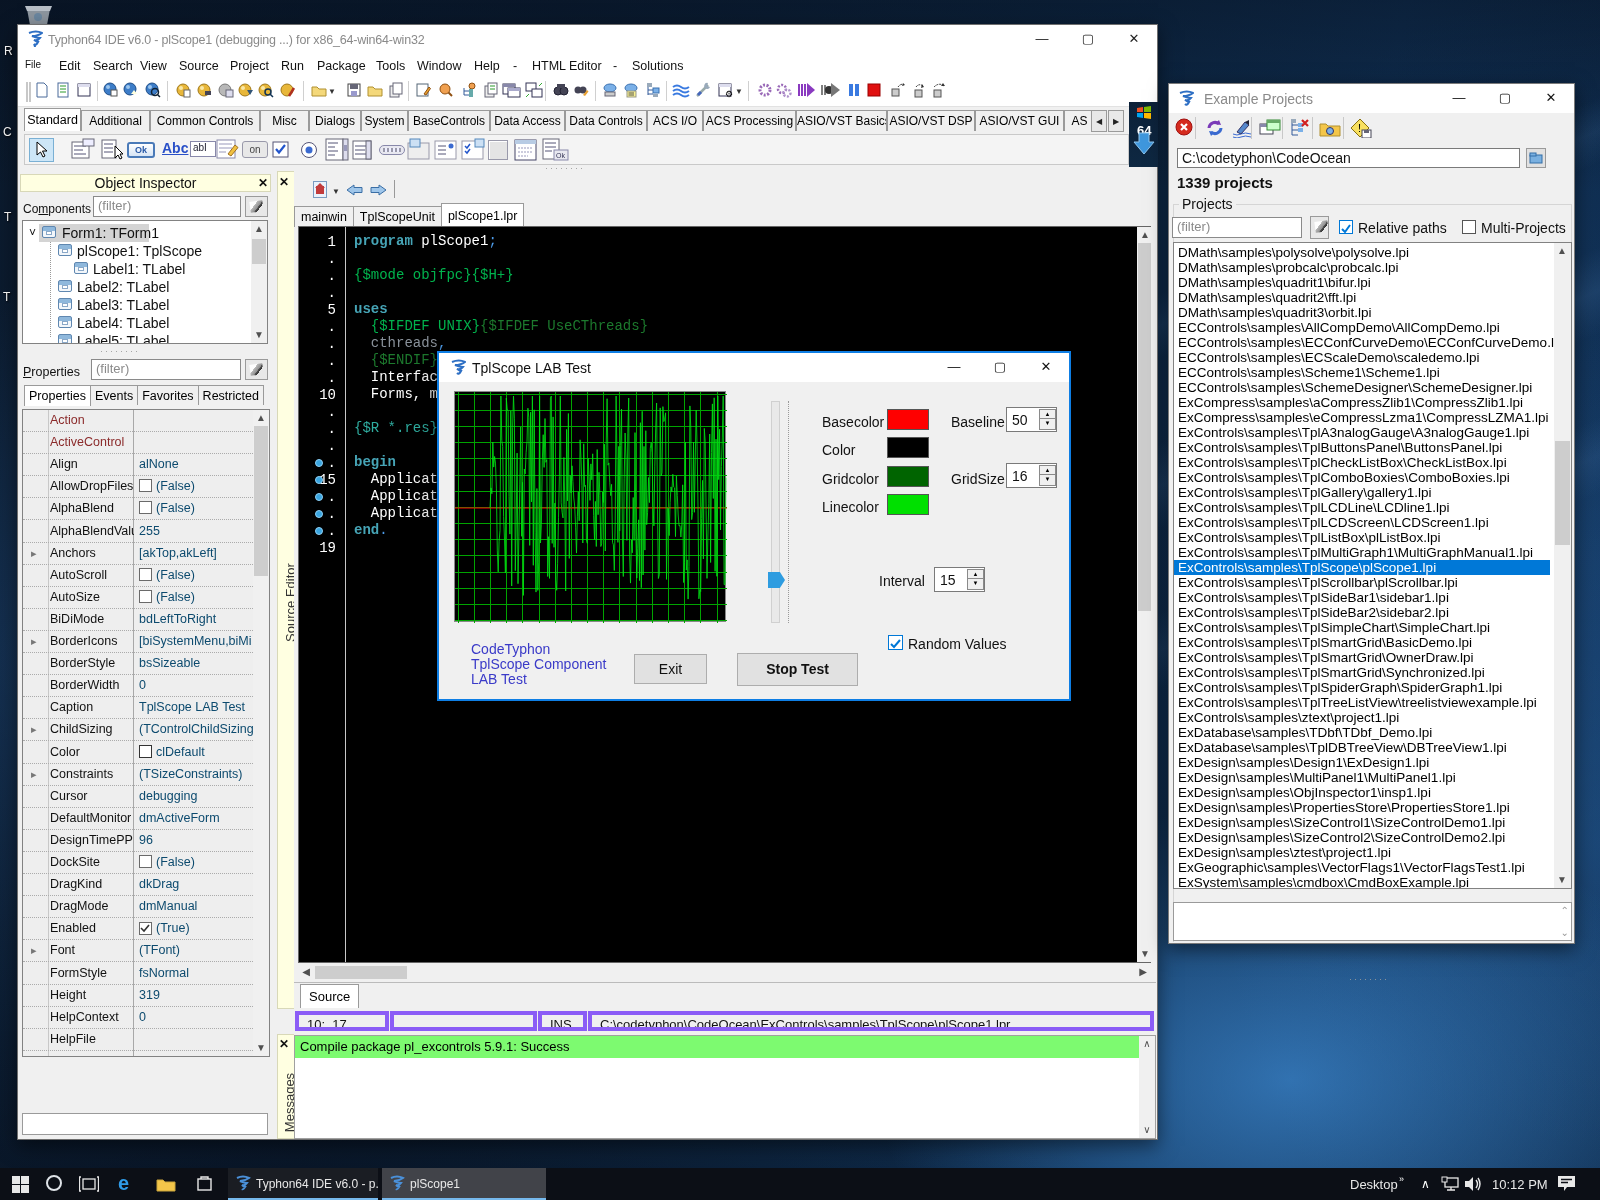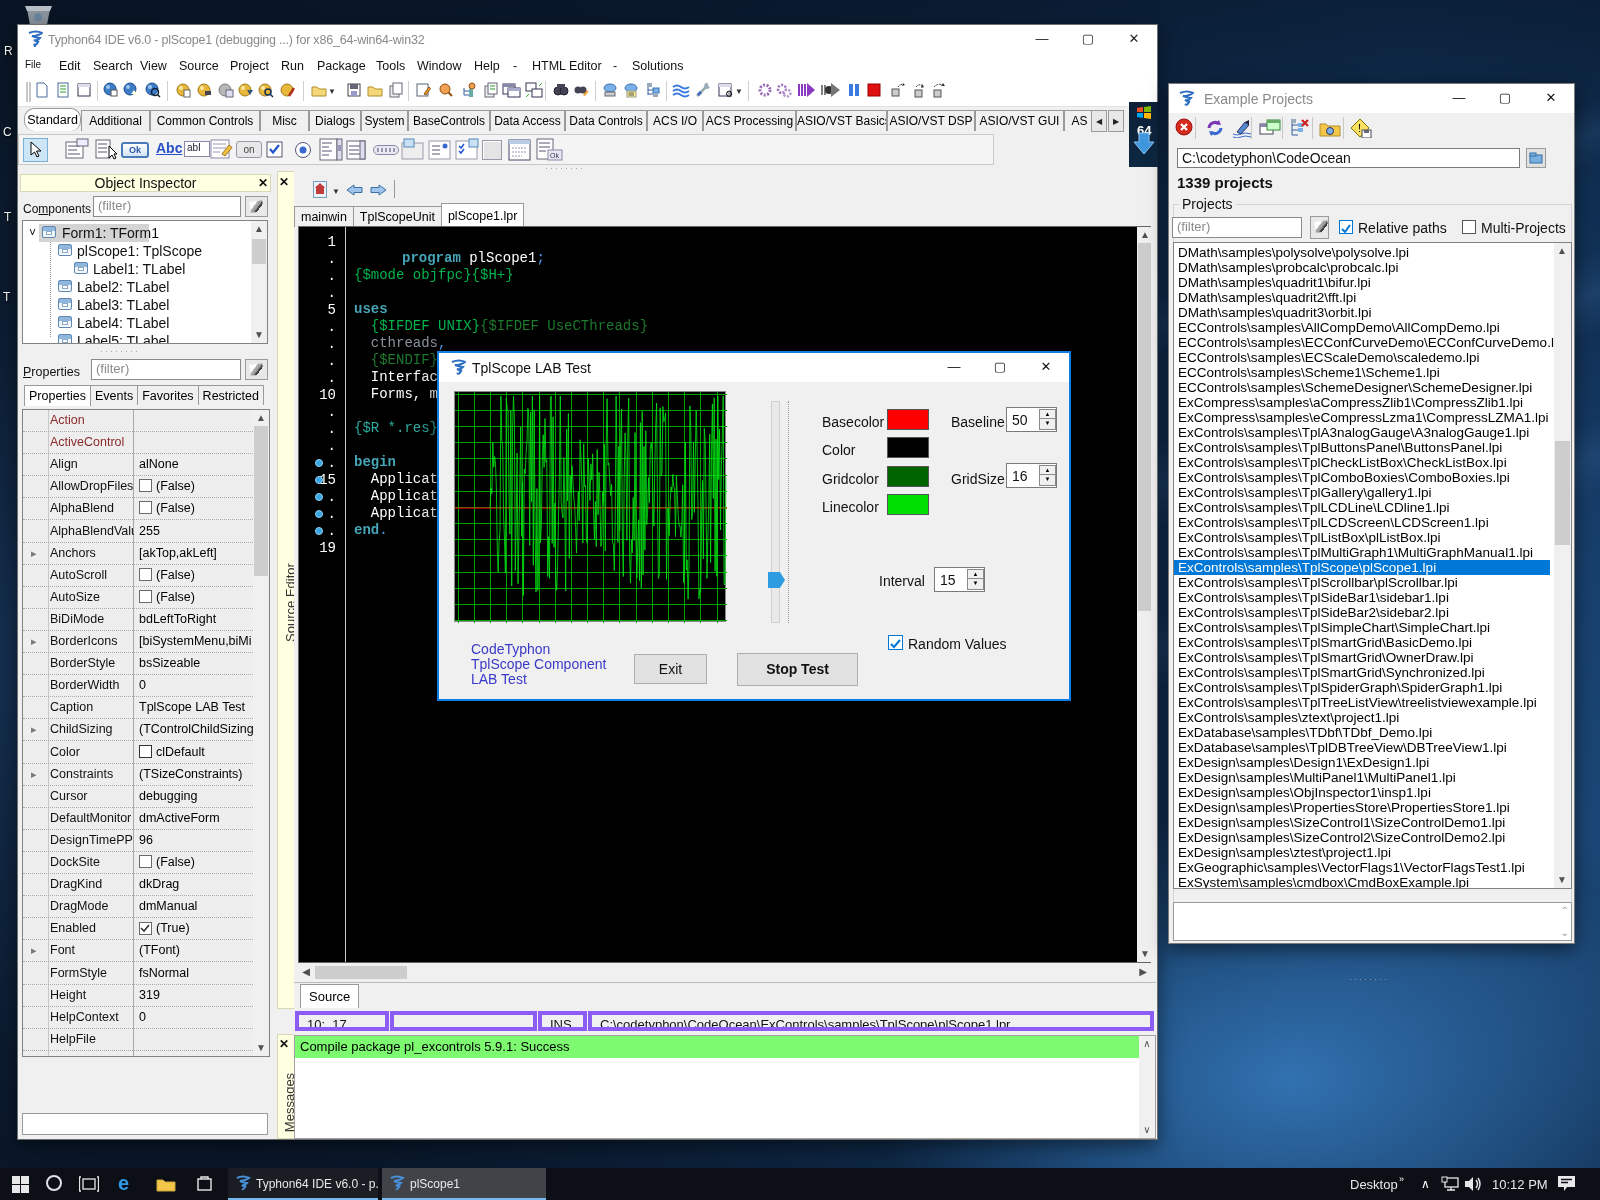--- a/index.html
+++ b/index.html
@@ -18,41 +18,41 @@
 #titlebar{position:absolute;left:0;top:0;width:100%;height:28px;background:#fff}
 #titlebar .txt{position:absolute;left:30px;top:8px;font-size:12.5px;letter-spacing:-0.2px;color:#8a8a8a;white-space:nowrap}
 .cb{position:absolute;top:0;width:46px;height:28px;color:#222;text-align:center;line-height:28px;font-size:13px}
 #menubar{position:absolute;left:0;top:28px;width:100%;height:25px;background:#fff}
 #menubar span{position:absolute;top:6px;font-size:12.5px;color:#111}
 #toolbar{position:absolute;left:0;top:53px;width:100%;height:29px;background:#fff;border-bottom:1px solid #e2e2e2}
 #palette{position:absolute;left:0;top:82px;width:1111px;height:60px;background:#f0f0f0}
 #palette .tab{position:absolute;top:3px;height:21px;line-height:21px;border:1px solid #9a9a9a;border-bottom:none;background:#f0f0f0;font-size:12px;text-align:center;overflow:hidden;white-space:nowrap}
 #palette .tab.act{background:#fff;top:1px;height:23px;line-height:23px;font-size:12.5px}
 .palbtn{position:absolute;top:3px;width:16px;height:22px;background:#e8e8e8;border:1px solid #9a9a9a;font-size:8px;text-align:center;line-height:22px;color:#222}
-#iconrow{position:absolute;left:0;top:27px;width:976px;height:31px;background:#f4f4f4;border:1px solid #c9c9c9}
+#iconrow{position:absolute;left:6px;top:27px;width:1105px;height:31px;background:#f4f4f4;border:1px solid #c9c9c9}
 #darkcorner{position:absolute;left:1111px;top:77px;width:29px;height:65px;background:linear-gradient(180deg,#0c2038,#0e2842)}
 
 #oi{position:absolute;left:2px;top:145px;width:251px;height:969px;background:#f0f0f0}
 .ytitle{background:#ffffe1;border:1px solid #d8d8b8;font-size:14px;color:#111;text-align:center}
 .xbtn{position:absolute;font-size:12px;font-weight:bold;color:#111}
 .filterbox{position:absolute;background:#fff;border:1px solid #8a8a8a;font-size:13px;color:#8a8a8a;padding:1px 4px}
 .brushbtn{position:absolute;background:#e8e8e8;border:1px solid #9a9a9a;overflow:hidden}
 .brushbtn:after{content:"";position:absolute;left:4px;top:4px;width:13px;height:11px;background:linear-gradient(135deg,#fdfdfd 35%,#b9b9b9 36%,#8f8f8f 58%,#555 59%,#333 70%,#e8e8e8 71%);transform:rotate(-8deg)}
 #tree{position:absolute;left:2px;top:50px;width:246px;height:124px;background:#fff;border:1px solid #828282;font-size:14px;color:#111;overflow:hidden}
 .trow{position:absolute;left:0;width:100%;height:18px;line-height:18px;white-space:nowrap}
 .ticon{position:absolute;width:14px;height:12px;border:1px solid #5f87b0;background:linear-gradient(180deg,#8fb8dc 0 4px,#f2f6fa 4px);border-radius:2px}
 .ticon:after{content:"";position:absolute;left:3px;top:4px;right:3px;bottom:2px;border:1px solid #8aa8c8;background:#fff}
 #proptabs{position:absolute;font-size:12.5px;height:21px;width:248px;white-space:nowrap}
 #proptabs .tab{display:inline-block;height:20px;line-height:20px;padding:0 4px;border:1px solid #9a9a9a;border-bottom:none;background:#f0f0f0;margin-right:-1px}
 #proptabs .tab.act{background:#fff;height:21px}
 #grid{position:absolute;left:2px;top:239px;width:248px;height:648px;background:#eeeeee;border:1px solid #828282;overflow:hidden;font-size:12.5px}
 .prow{position:absolute;left:0;width:100%;height:22px;border-bottom:1px dotted #ababab}
 .prow .n{position:absolute;left:27px;top:3px;color:#111;white-space:nowrap;width:84px;overflow:hidden}
 .prow .n.red{color:#8b2a2a}
-.prow .v{position:absolute;left:116px;top:3px;color:#000000;white-space:nowrap;width:120px;overflow:hidden}
+.prow .v{position:absolute;left:116px;top:3px;color:#0c4a6e;white-space:nowrap;width:120px;overflow:hidden}
 .prow .exp{position:absolute;left:8px;top:4px;color:#777;font-size:11px}
 .pv-line{position:absolute;left:110px;top:0;bottom:0;width:1px;background:#a8a8a8}
 .cbx{display:inline-block;width:13px;height:13px;border:1px solid #6a6a6a;background:#fff;vertical-align:-2px;margin-right:4px}
 
 .strip{position:absolute;width:19px;background:#ffffe1;border:1px solid #d8d8b8}
 .vlabel{position:absolute;transform:rotate(-90deg);transform-origin:center;font-size:13px;color:#333;white-space:nowrap}
 
 #edwin{position:absolute;left:276px;top:145px;width:862px;height:866px;background:#f0f0f0}
 #edtabs{position:absolute;left:0;top:33px;height:24px;font-size:12.5px;white-space:nowrap}
 #edtabs .tab{display:inline-block;height:21px;line-height:21px;padding:0 6px;border:1px solid #9a9a9a;border-bottom:none;background:#f0f0f0;margin-right:-1px;vertical-align:bottom}
@@ -334,21 +334,21 @@
           <path d="M9 6 L12 5 L10 2 Z" fill="#333"></path>
         </svg></div>
       <div class="ic" style="left: 913px; top: 4px;"><svg width="16" height="16">
           <rect x="3" y="8" width="7" height="7" fill="#ccc" stroke="#555"></rect>
           <path d="M3 5 Q8 0 13 4" stroke="#333" fill="none" stroke-dasharray="2 1"></path>
           <path d="M12 1 L14 4 L10 4 Z" fill="#333"></path>
         </svg></div>
     </div>
  <div id="palette">
   <div id="ptabs">
-        <span class="tab act" style="left: 6px; width: 57px; border-radius: 10px;">Standard</span>
+        <span class="tab act" style="left: 6px; width: 57px;">Standard</span>
         <span class="tab" style="left: 63px; width: 69px;">Additional</span>
         <span class="tab" style="left: 132px; width: 110px;">Common Controls</span>
         <span class="tab" style="left: 242px; width: 49px;">Misc</span>
         <span class="tab" style="left: 291px; width: 52px;">Dialogs</span>
         <span class="tab" style="left: 343px; width: 47px;">System</span>
         <span class="tab" style="left: 390px; width: 82px;">BaseControls</span>
         <span class="tab" style="left: 472px; width: 75px;">Data Access</span>
         <span class="tab" style="left: 547px; width: 82px;">Data Controls</span>
         <span class="tab" style="left: 629px; width: 56px;">ACS I/O</span>
         <span class="tab" style="left: 685px; width: 93px;">ACS Processing</span>
@@ -683,21 +683,21 @@
           <div class="bdot" style="top: 249px;"></div>
           <div class="lnum" style="top: 262px;">.</div>
           <div class="bdot" style="top: 266px;"></div>
           <div class="lnum" style="top: 279px;">.</div>
           <div class="bdot" style="top: 283px;"></div>
           <div class="lnum" style="top: 296px;">.</div>
           <div class="bdot" style="top: 300px;"></div>
           <div class="lnum" style="top: 313px;">19</div>
         </div>
      <div id="code">
-          <div class="cline" style="top: 23px; margin-left: 48px;"><span class="kw">program</span> plScope1<span class="sym">;</span></div>
+          <div class="cline" style="top: 6px;"><span class="kw">program</span> plScope1<span class="sym">;</span></div>
           <div class="cline" style="top: 40px;"><span class="dir">{$mode objfpc}{$H+}</span></div>
           <div class="cline" style="top: 74px;"><span class="kw">uses</span></div>
           <div class="cline" style="top: 91px;">  <span class="dir">{$IFDEF UNIX}</span><span class="dir2">{$IFDEF UseCThreads}</span></div>
           <div class="cline" style="top: 108px;">  <span class="gry">cthreads</span><span class="sym">,</span></div>
           <div class="cline" style="top: 125px;">  <span class="dir2">{$ENDIF}{$ENDIF}</span></div>
           <div class="cline" style="top: 142px;">  Interfaces<span class="sym">,</span></div>
           <div class="cline" style="top: 159px;">  Forms, mainwin</div>
           <div class="cline" style="top: 193px;"><span class="dirc">{$R *.res}</span></div>
           <div class="cline" style="top: 227px;"><span class="kw">begin</span></div>
           <div class="cline" style="top: 244px;">  Application.Initialize;</div>

